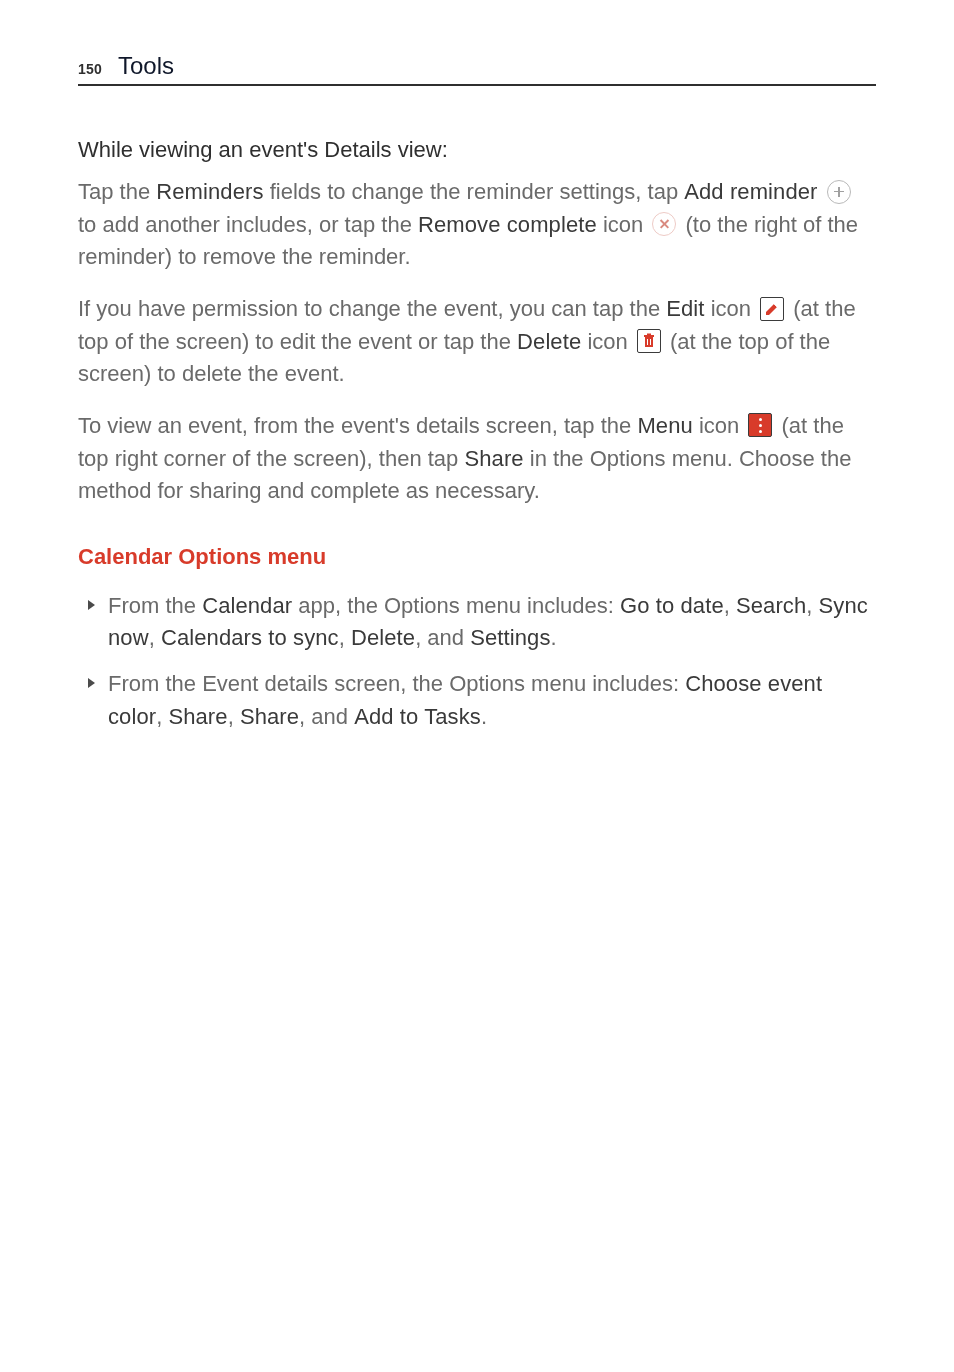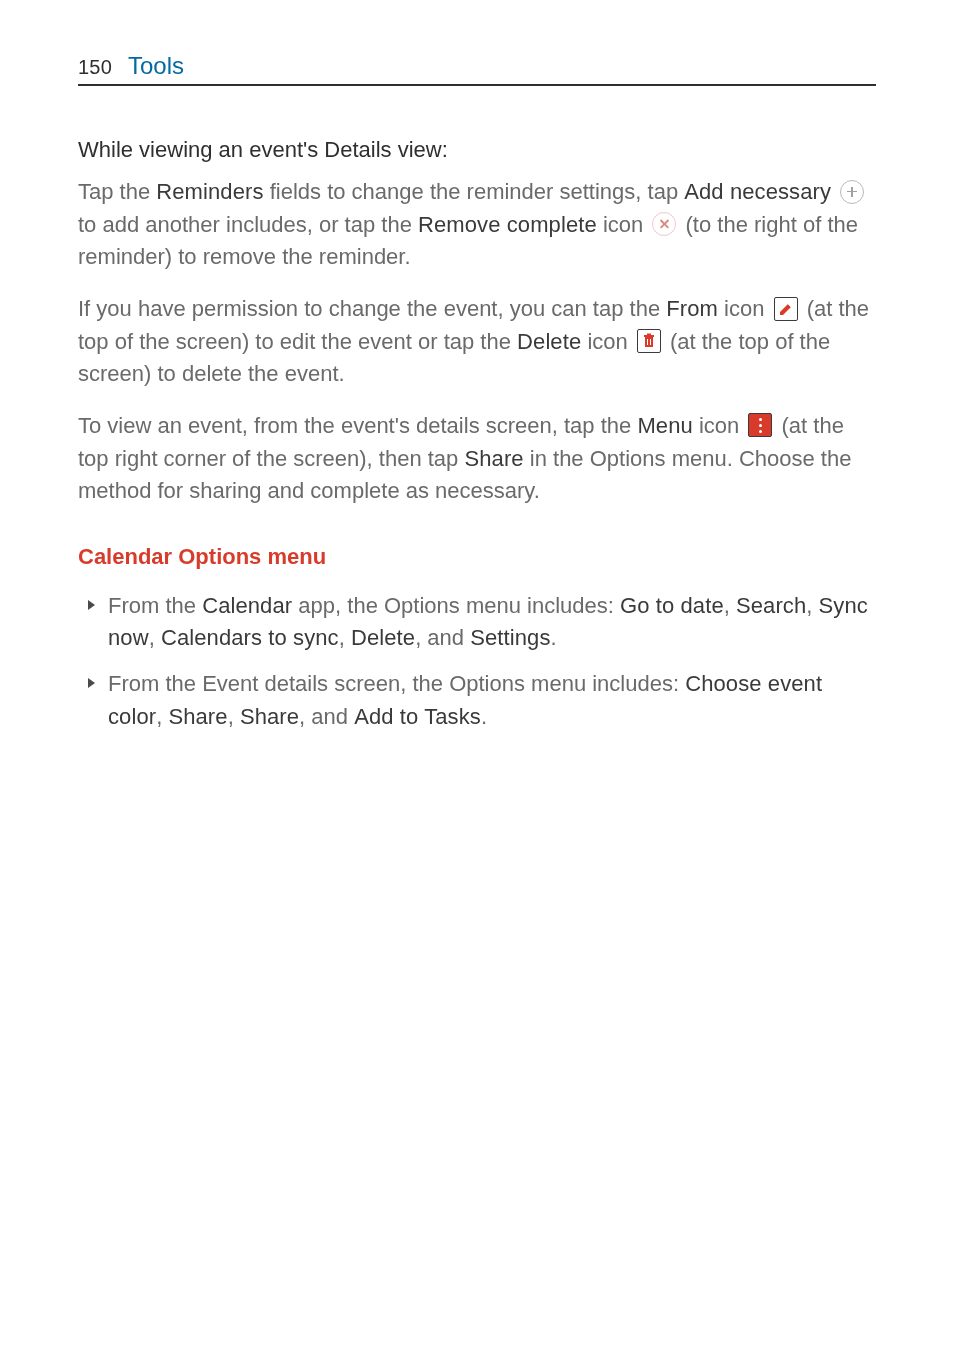--- a/index.html
+++ b/index.html
@@ -19,29 +19,29 @@
   }
   .header {
     display: flex;
     align-items: baseline;
     gap: 16px;
     border-bottom: 2px solid #2f2f2f;
     padding-bottom: 4px;
     margin-bottom: 48px;
   }
   .page-number {
-    font-size: 20px;
-    font-weight: 400;
+    font-size: 14px;
+    font-weight: 700;
     color: #2f2f2f;
     letter-spacing: 0.2px;
   }
   .header-title {
     font-size: 24px;
     font-weight: 400;
-    color: #0369a1;
+    color: #0f172a;
   }
   .content {
     font-size: 22px;
     line-height: 1.47;
   }
   .section-heading {
     font-size: 22px;
     font-weight: 400;
     color: #2f2f2f;
     margin: 12px 0 10px 0;
@@ -145,26 +145,26 @@
   <div class="header">
     <span class="page-number">150</span>
     <span class="header-title">Tools</span>
   </div>
 
   <div class="content">
 
     <h3 class="section-heading">While viewing an event's Details view:</h3>
 
     <p class="body">
-      <span>Tap the </span><span class="term">Reminders</span><span> fields to change the reminder settings, tap </span><span class="term">Add necessary</span>
+      <span>Tap the </span><span class="term">Reminders</span><span> fields to change the reminder settings, tap </span><span class="term">Add reminder</span>
       <span class="icon circ plus"></span><span> to add another includes, or tap the </span><span class="term">Remove complete</span><span> icon </span><span class="icon circ x-red"></span><span> (to the right of the reminder) to remove the reminder.</span>
     </p>
 
     <p class="body">
-      <span>If you have permission to change the event, you can tap the </span><span class="term">From</span><span> icon </span><span class="icon sq edit">
+      <span>If you have permission to change the event, you can tap the </span><span class="term">Edit</span><span> icon </span><span class="icon sq edit">
           <svg viewBox="0 0 18 18">
             <path d="M3 15 L3 12 L11 4 L14 7 L6 15 Z" fill="#d83b2a"></path>
             <path d="M11 4 L14 7" stroke="#fff" stroke-width="0.8"></path>
           </svg>
         </span><span> (at the top of the screen) to edit the event or tap the </span><span class="term">Delete</span><span> icon </span><span class="icon sq trash">
           <svg viewBox="0 0 14 16">
             <rect x="3" y="4" width="8" height="10" fill="#d83b2a"></rect>
             <rect x="2" y="2" width="10" height="2" fill="#d83b2a"></rect>
             <rect x="5" y="0.5" width="4" height="1.5" fill="#d83b2a"></rect>
             <rect x="5" y="6" width="1" height="6" fill="#fff"></rect>

